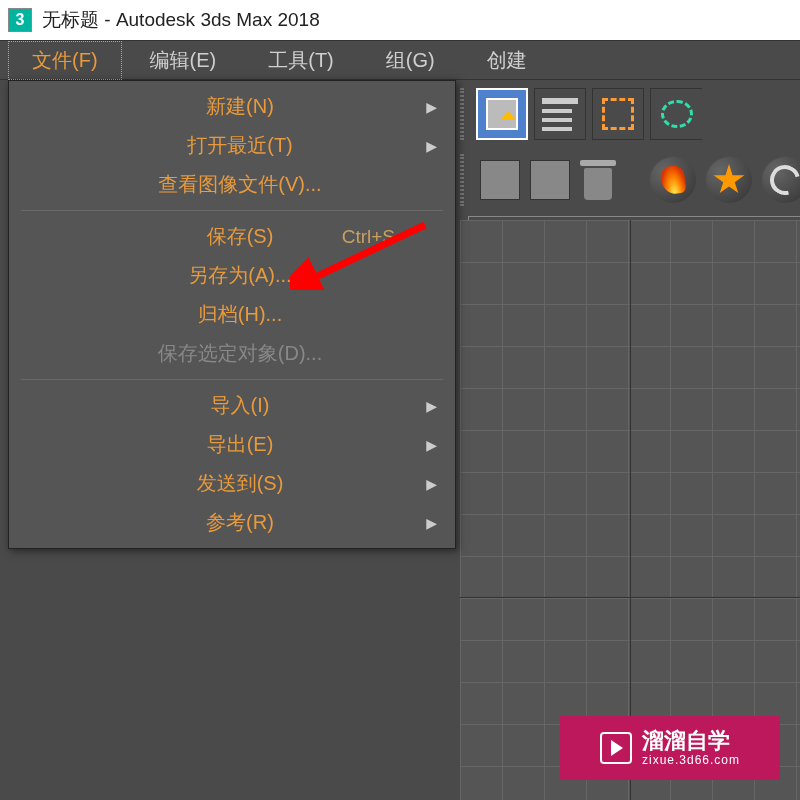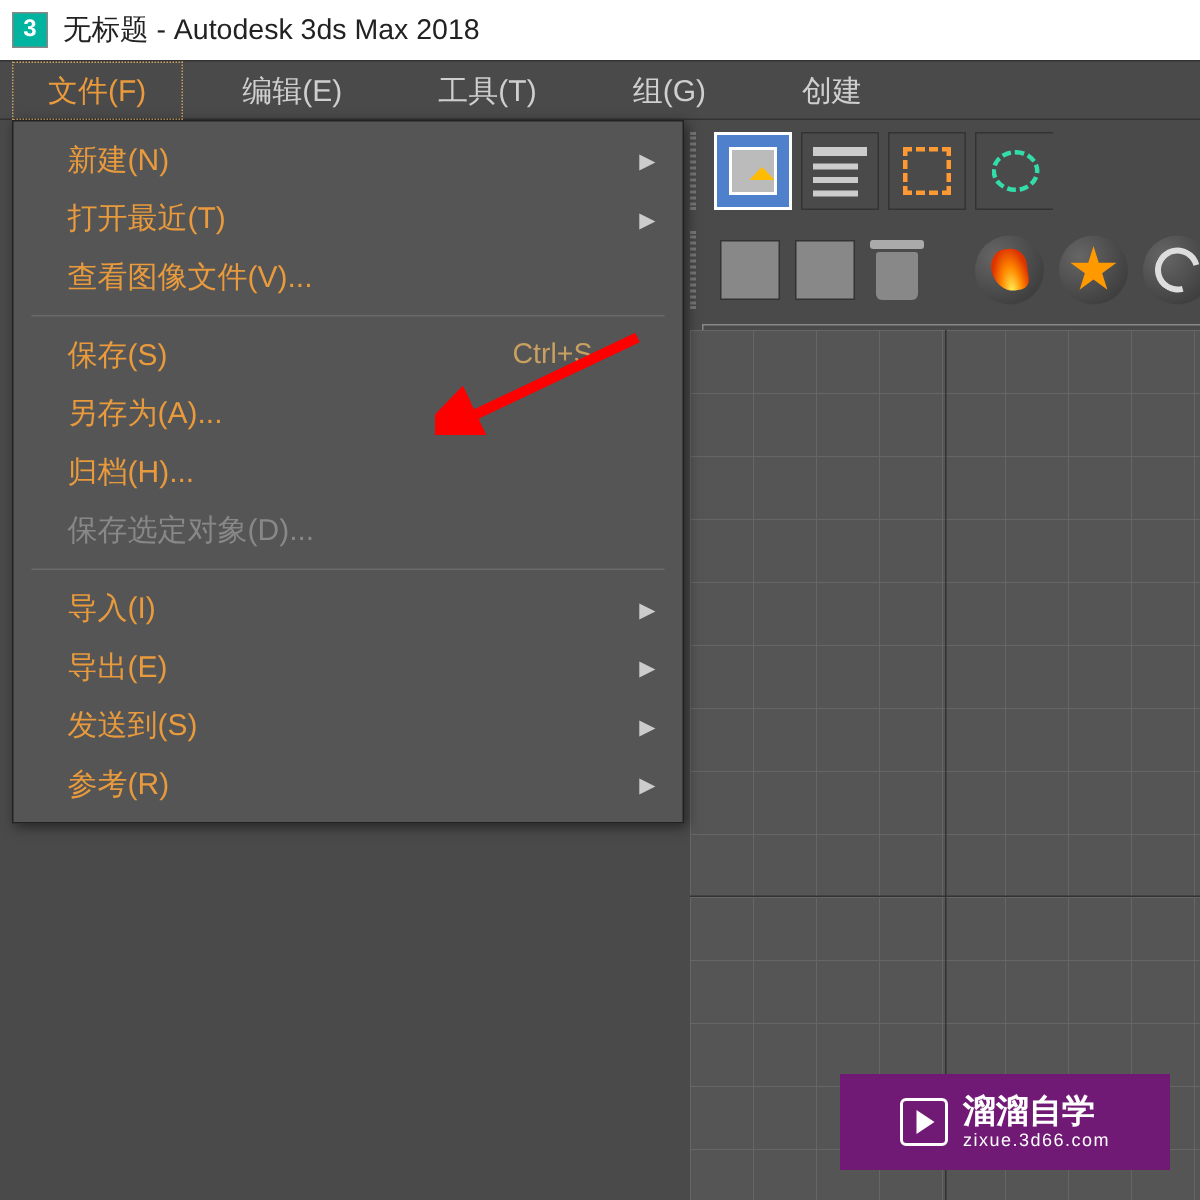--- a/index.html
+++ b/index.html
@@ -39,21 +39,21 @@
       font-size: 19px;
       color: #222;
       font-weight: 400;
     }
     .menubar {
       height: 40px;
       background: #4a4a4a;
       display: flex;
       align-items: center;
       padding-left: 8px;
-      gap: 16px;
+      gap: 4px;
       border-top: 1px solid #333;
       border-bottom: 1px solid #333;
     }
     .menu-item {
       padding: 6px 24px;
       color: #cfcfcf;
       font-size: 20px;
       cursor: pointer;
     }
     .menu-item.active {
@@ -225,21 +225,21 @@
     .menu-group {
       padding: 0 0;
     }
     .menu-separator {
       border-top: 1px solid #6a6a6a;
       margin: 6px 12px;
     }
     .menu-entry {
       display: flex;
       align-items: center;
-      justify-content: flex-start;
+      justify-content: center;
       padding: 6px 20px 6px 36px;
       color: #e89a3c;
       font-size: 20px;
       cursor: pointer;
       position: relative;
     }
     .menu-entry.disabled {
       color: #888;
     }
     .menu-entry .shortcut {
@@ -306,21 +306,21 @@
       bottom: 0;
       border-left: 1px solid #888;
       border-top: 1px solid #888;
     }
     .watermark {
       position: absolute;
       bottom: 20px;
       right: 20px;
       width: 220px;
       height: 64px;
-      background: #701a75;
+      background: #be185d;
       display: flex;
       align-items: center;
       justify-content: center;
       color: #fff;
       z-index: 300;
       margin-top: 24px;
     }
     .watermark-icon {
       width: 32px;
       height: 32px;

